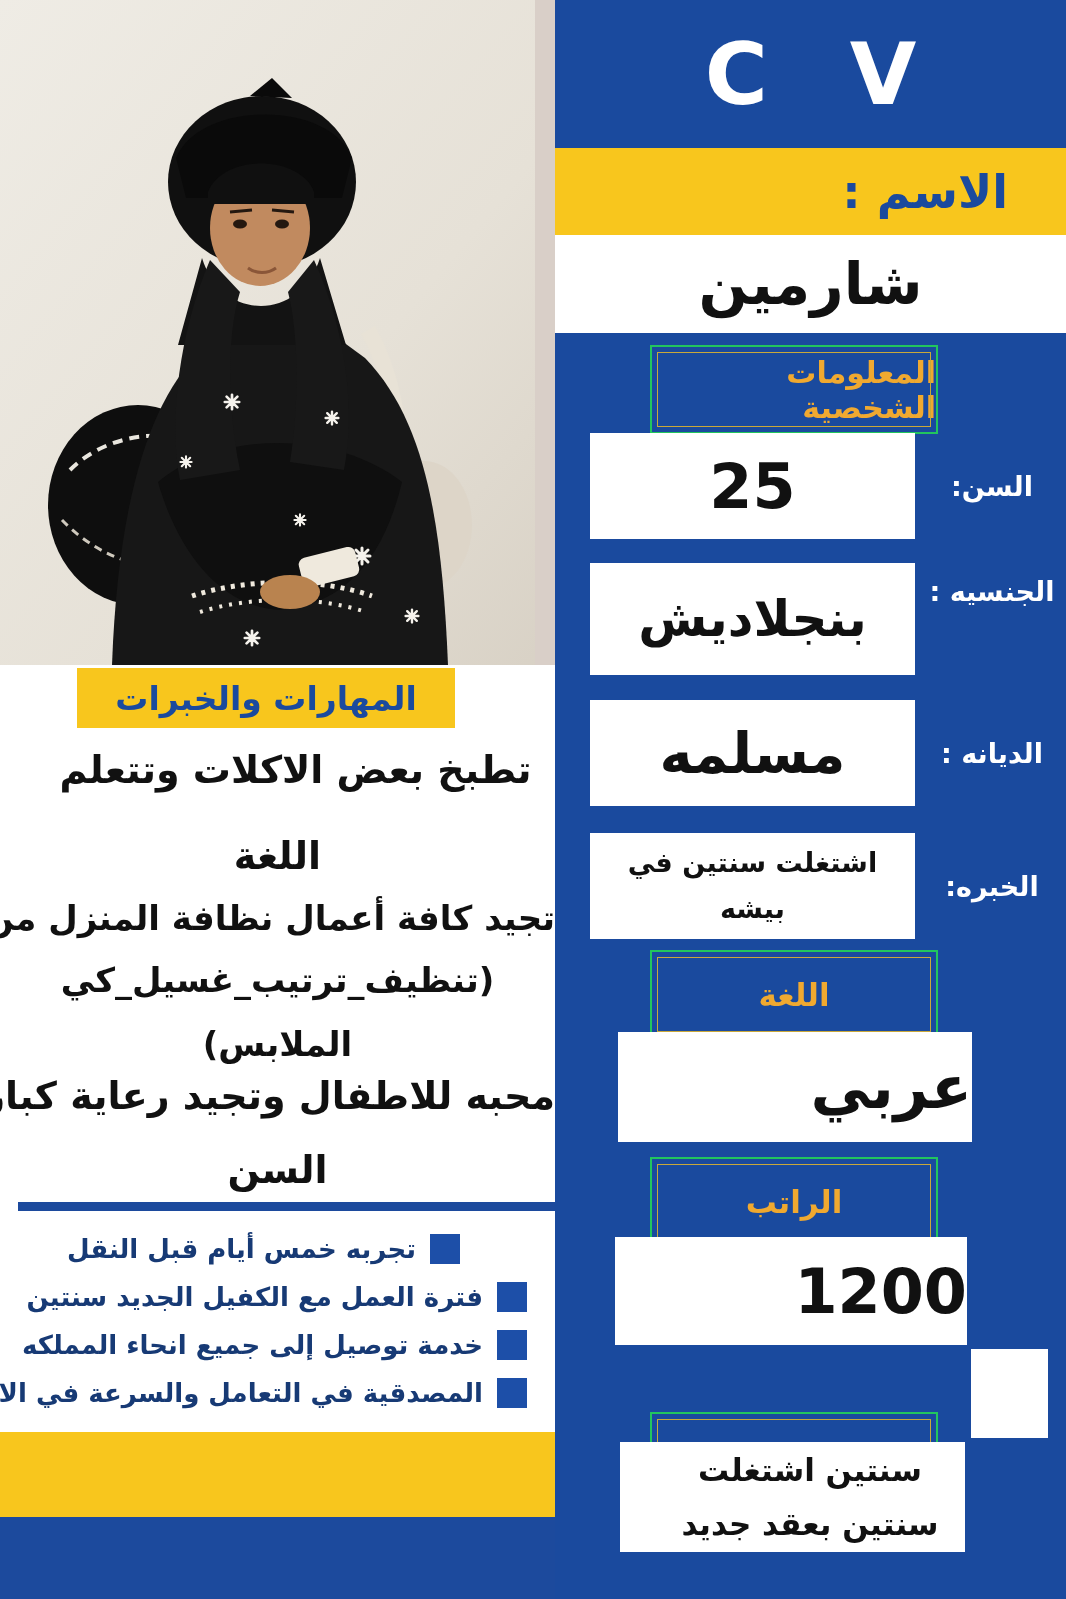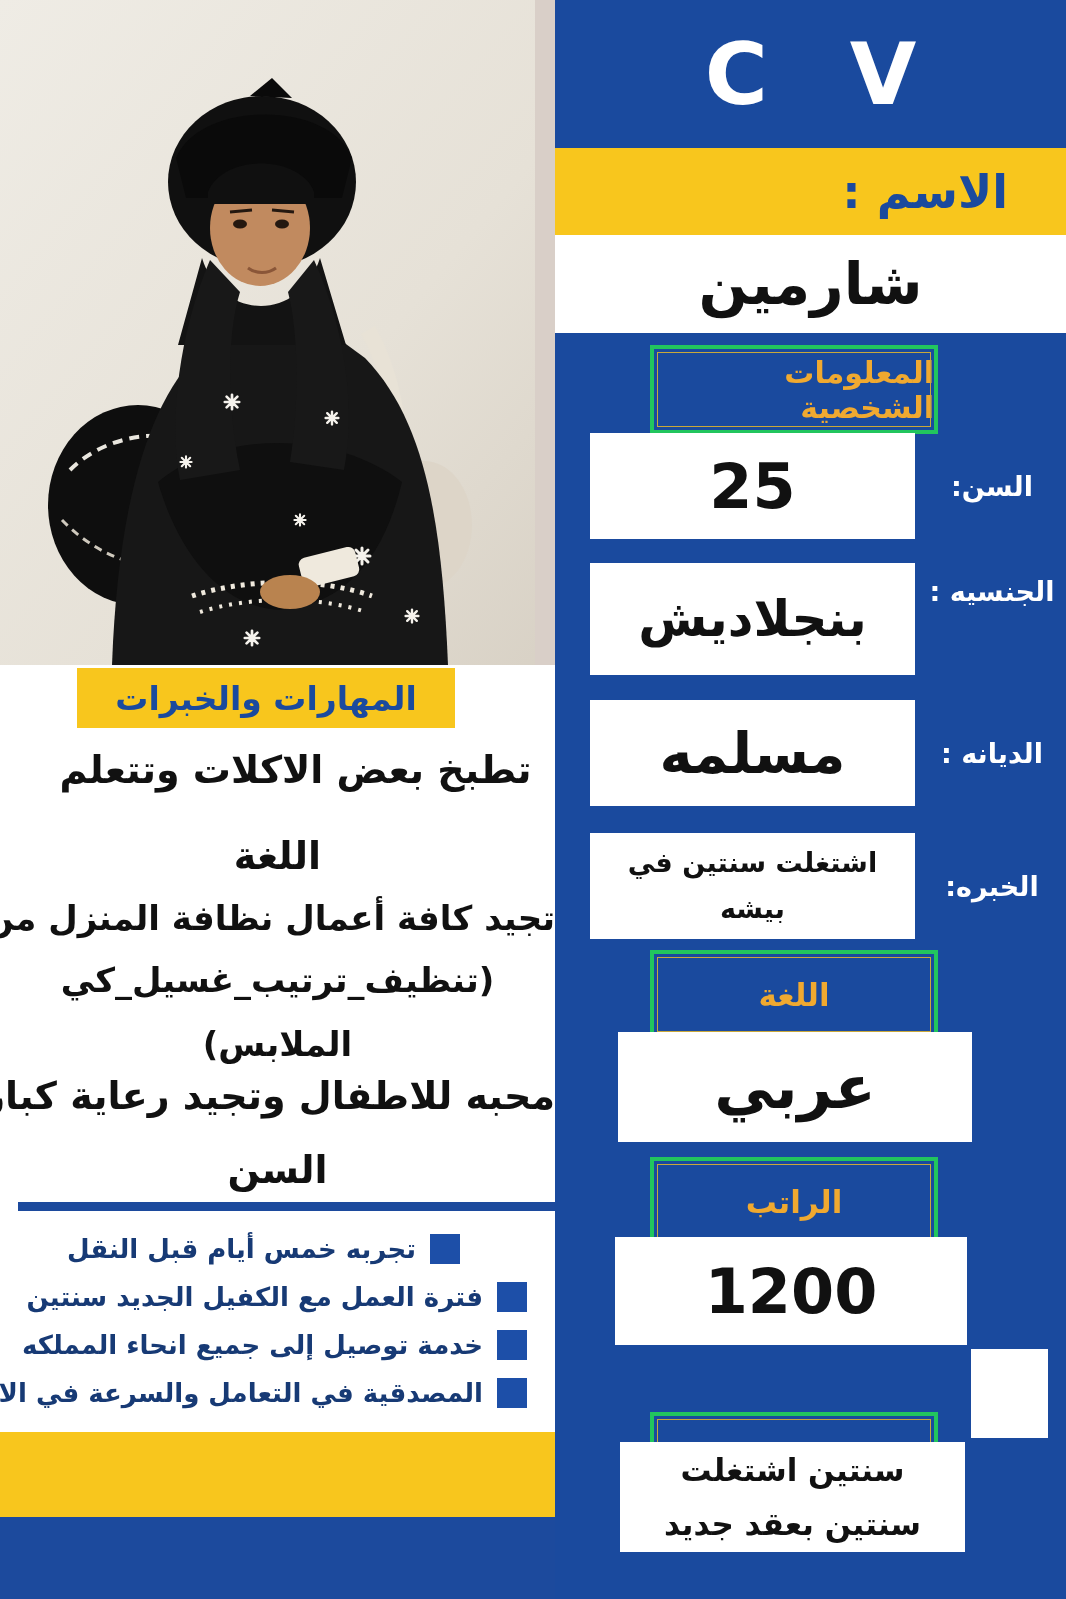--- a/index.html
+++ b/index.html
@@ -59,21 +59,21 @@
   }
   .name-white {
     position:absolute; top:235px; left:0; width:511px; height:98px;
     background:#ffffff; color:#111111;
     display:flex; align-items:center; justify-content:center;
     font-weight:bold; font-size:58px; direction:rtl;
   }
 
   .frame-box {
     position:absolute; left:95px; width:288px; height:89px;
-    border:4px solid #22c55e; outline:1px solid #c9a83a; outline-offset:-8px;
+    border:2px solid #22c55e; outline:1px solid #c9a83a; outline-offset:-8px;
     display:flex; align-items:center; justify-content:center;
     color:#f0a930; font-weight:bold; direction:rtl;
   }
   .pinfo-frame   { top:345px; font-size:30px; }
   .lang-frame    { top:950px; font-size:31px; }
   .salary-frame  { top:1157px; font-size:31px; }
   .kingdom-frame { top:1412px; font-size:27px; }
 
   .value-box {
     position:absolute; left:35px; width:325px; background:#ffffff;
@@ -88,21 +88,21 @@
 
   .field-label {
     position:absolute; left:363px; width:148px; height:106px;
     display:flex; align-items:center; justify-content:center;
     color:#ffffff; font-weight:bold; font-size:27px; direction:rtl;
   }
   .fl-age { top:433px; } .fl-nat { top:535px; height:112px;text-align:right; } .fl-rel { top:700px; } .fl-exp { top:833px; }
 
   .wide-box {
     position:absolute; background:#ffffff; color:#111111;
-    display:flex; align-items:center; justify-content:center;
+    display:flex; align-items:center; justify-content:flex-start;
     font-weight:bold; direction:rtl; text-align:center;
   }
   .wb-lang   { top:1032px; left:63px; width:354px; height:110px; font-size:60px; }
   .wb-salary { top:1237px; left:60px; width:352px; height:108px; font-size:62px; }
   .wb-bottom { top:1442px; left:65px; width:345px; height:110px; font-size:31px; line-height:1.75; }
   .wb-bottom .inner { max-width:310px; }
 
   .float-square { position:absolute; top:1349px; left:416px; width:77px; height:89px; background:#ffffff; }
 </style>
 </head>

